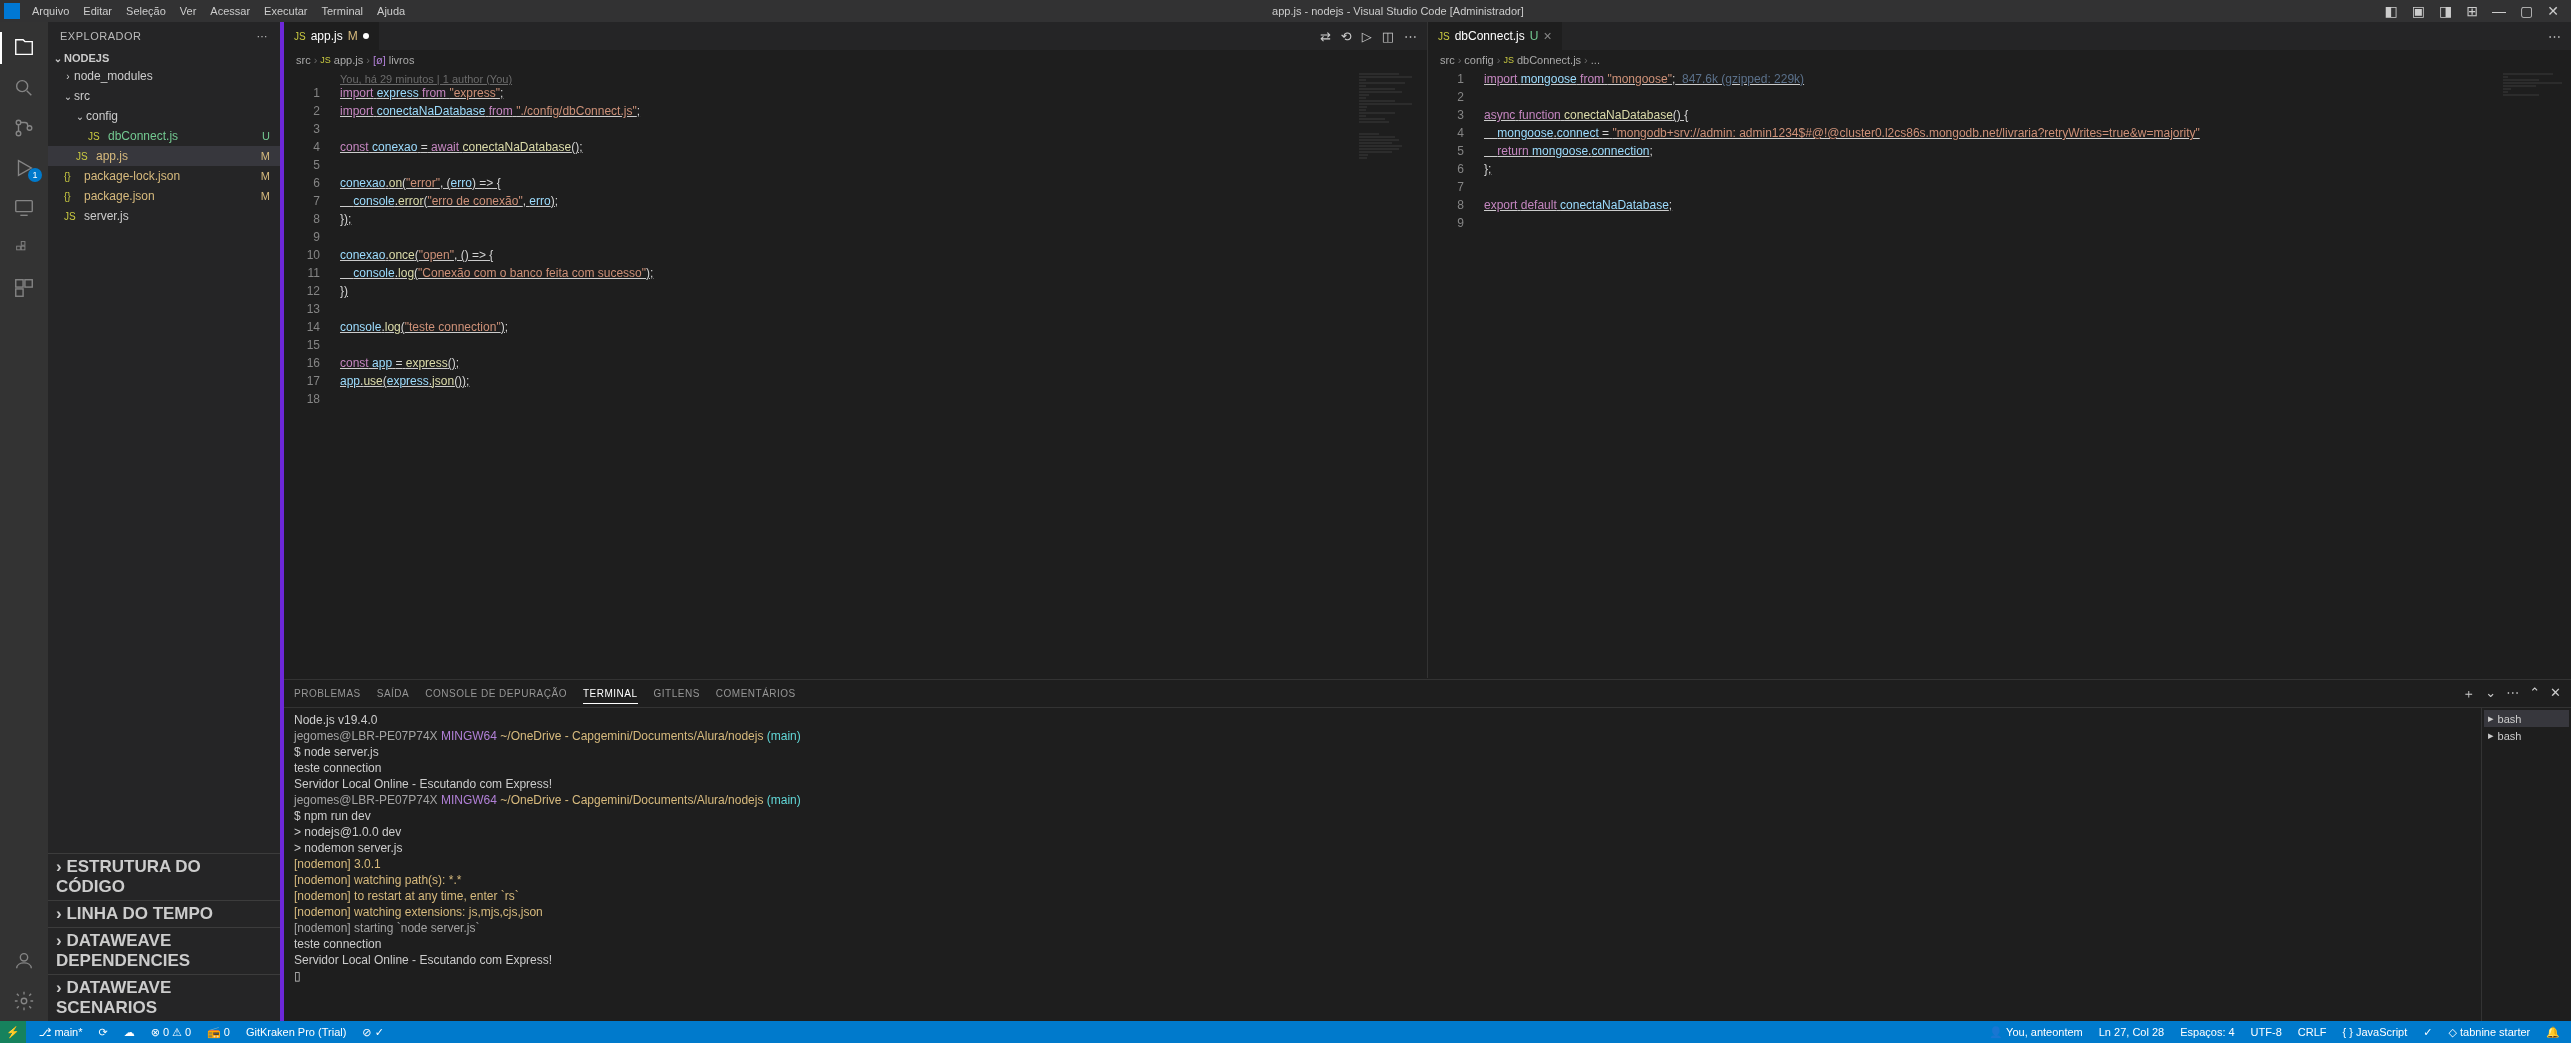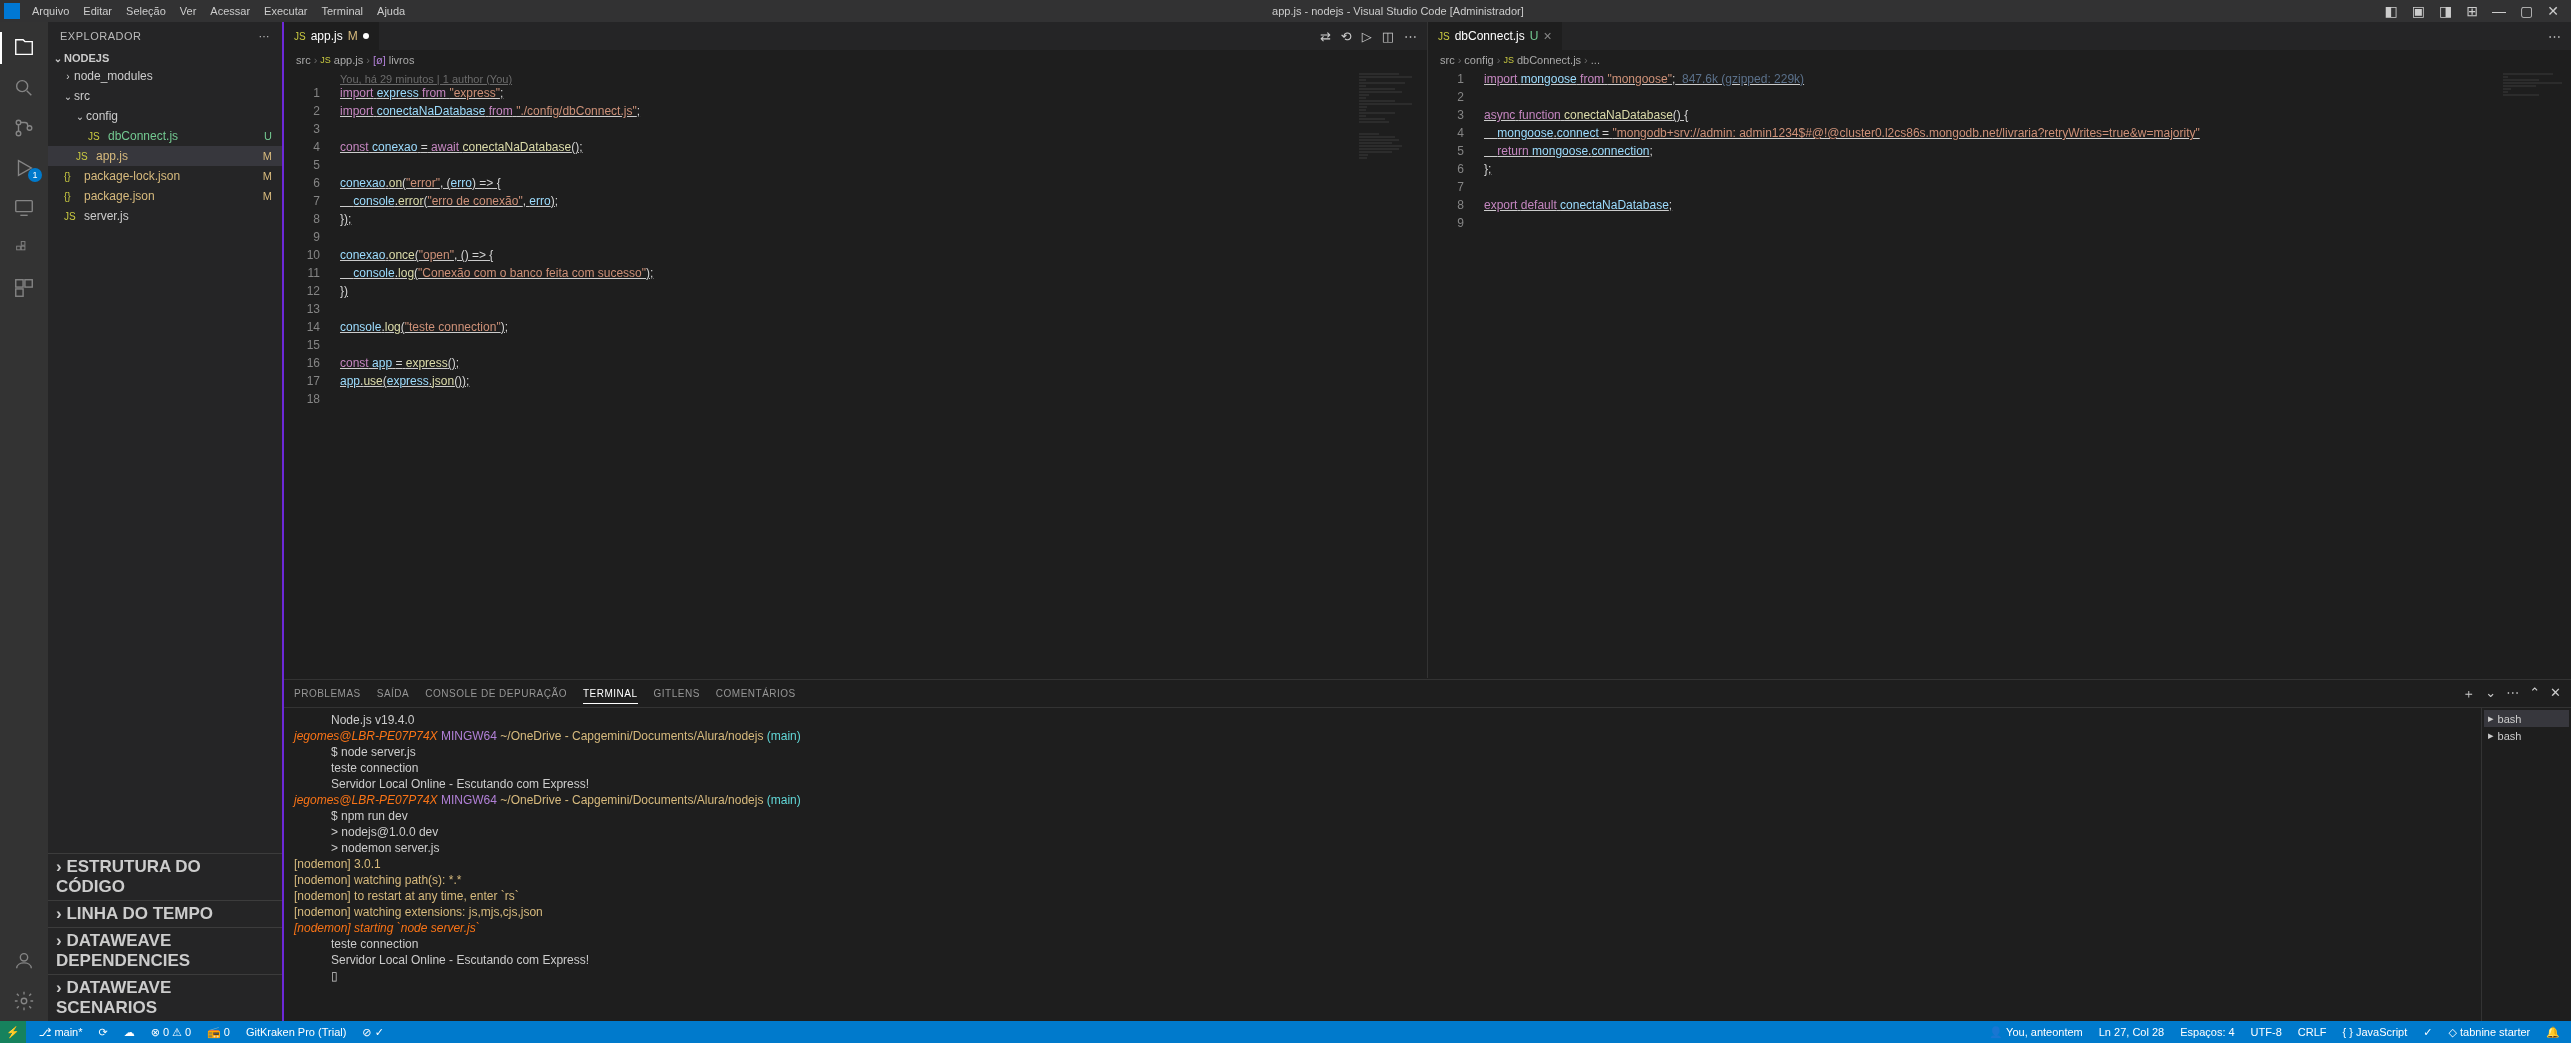--- a/index.html
+++ b/index.html
@@ -11,21 +11,21 @@
 .title-center { flex: 1; text-align: center; color: #ccc; }
 .title-controls { display: flex; gap: 14px; padding-right: 8px; }
 .title-controls span { cursor: pointer; font-size: 14px; }
 .main { flex: 1; display: flex; overflow: hidden; }
 .activitybar { width: 48px; background: #333333; display: flex; flex-direction: column; align-items: center; padding-top: 6px; }
 .activitybar .aicon { width: 48px; height: 40px; display: flex; align-items: center; justify-content: center; color: #858585; cursor: pointer; font-size: 20px; position: relative; }
 .activitybar .aicon.active { color: #fff; }
 .activitybar .aicon.active::before { content: ''; position: absolute; left: 0; top: 4px; bottom: 4px; width: 2px; background: #fff; }
 .activitybar .spacer { flex: 1; }
 .badge { position: absolute; bottom: 6px; right: 6px; background: #007acc; color: #fff; font-size: 9px; border-radius: 8px; min-width: 14px; height: 14px; display: flex; align-items: center; justify-content: center; }
-.sidebar { width: 236px; background: #252526; display: flex; flex-direction: column; border-right: 2px solid #6d28d9; }
+.sidebar { width: 236px; background: #252526; display: flex; flex-direction: column; border-right: 4px solid #6d28d9; }
 .sidebar-header { height: 28px; display: flex; align-items: center; justify-content: space-between; padding: 0 12px; font-size: 11px; color: #bbb; letter-spacing: 0.5px; }
 .tree { flex: 1; overflow: auto; font-size: 12px; }
 .tree-section { padding: 2px 4px; font-weight: 600; color: #ccc; cursor: pointer; display: flex; align-items: center; font-size: 11px; }
 .tree-item { padding: 2px 0; color: #ccc; cursor: pointer; display: flex; align-items: center; height: 20px; }
 .tree-item.active { background: #37373d; }
 .tw { display: inline-block; width: 12px; text-align: center; color: #ccc; font-size: 10px; }
 .ficon { width: 16px; margin-right: 4px; font-size: 10px; }
 .status-letter { margin-left: auto; margin-right: 10px; font-size: 11px; }
 .status-M { color: #d7ba7d; }
 .status-U { color: #73c991; }
@@ -57,25 +57,25 @@
 .minimap { width: 70px; background: #1e1e1e; flex-shrink: 0; opacity: 0.5; padding: 2px; }
 .minimap .mm-line { height: 2px; margin: 1px 0; background: #3a3a3a; }
 .panel { height: 342px; background: #1e1e1e; display: flex; flex-direction: column; border-top: 1px solid #333; }
 .panel-tabs { height: 28px; display: flex; align-items: center; padding: 0 10px; gap: 16px; font-size: 10px; color: #969696; border-bottom: 1px solid #333; }
 .panel-tab { cursor: pointer; padding: 4px 0; letter-spacing: 0.5px; }
 .panel-tab.active { color: #fff; border-bottom: 1px solid #fff; }
 .panel-actions { margin-left: auto; display: flex; gap: 10px; color: #ccc; font-size: 13px; }
 .panel-body { flex: 1; display: flex; overflow: hidden; }
 .terminal { flex: 1; padding: 4px 10px; font-family: Consolas, 'Courier New', monospace; font-size: 12px; line-height: 16px; overflow: auto; }
 .terminal div { white-space: pre; }
-.t-green { color: #f97316; font-style: italic; }
+.t-green { color: #a3a3a3; }
 .t-purple{ color: #b180d7; }
 .t-cyan  { color: #61d6d6; }
 .t-yellow{ color: #d7ba7d; }
-.t-white { color: #ccc; margin-left: 37px; }
+.t-white { color: #ccc; }
 .term-list { width: 90px; background: #1e1e1e; border-left: 1px solid #333; padding: 2px; font-size: 11px; }
 .term-item { padding: 2px 4px; color: #ccc; cursor: pointer; display: flex; align-items: center; gap: 4px; }
 .term-item.active { background: #37373d; }
 .statusbar { height: 22px; background: #007acc; display: flex; align-items: center; color: #fff; font-size: 11px; padding: 0 8px; gap: 10px; }
 .statusbar .sitem { display: flex; align-items: center; gap: 3px; cursor: pointer; padding: 0 3px; }
 .statusbar .remote { background: #16825d; height: 22px; display: flex; align-items: center; padding: 0 6px; margin-left: -8px; }
 .statusbar .spacer { flex: 1; }
 svg { fill: currentColor; }
 </style>
 </head>

